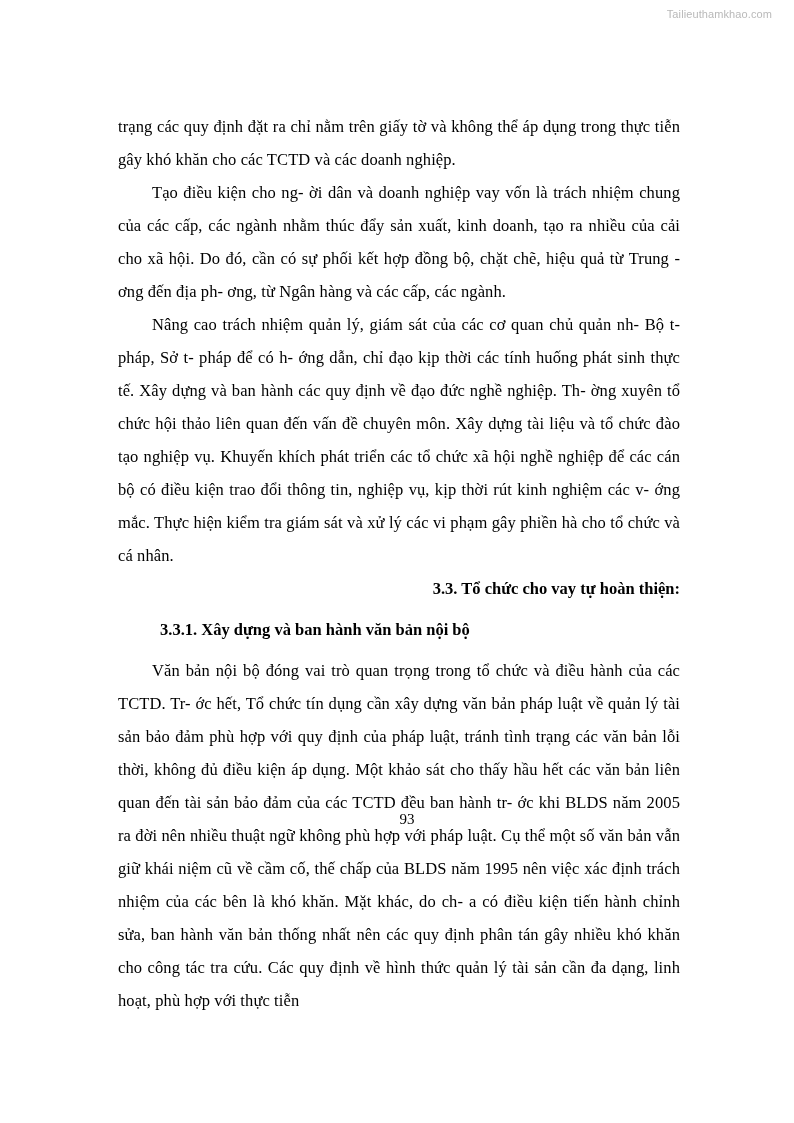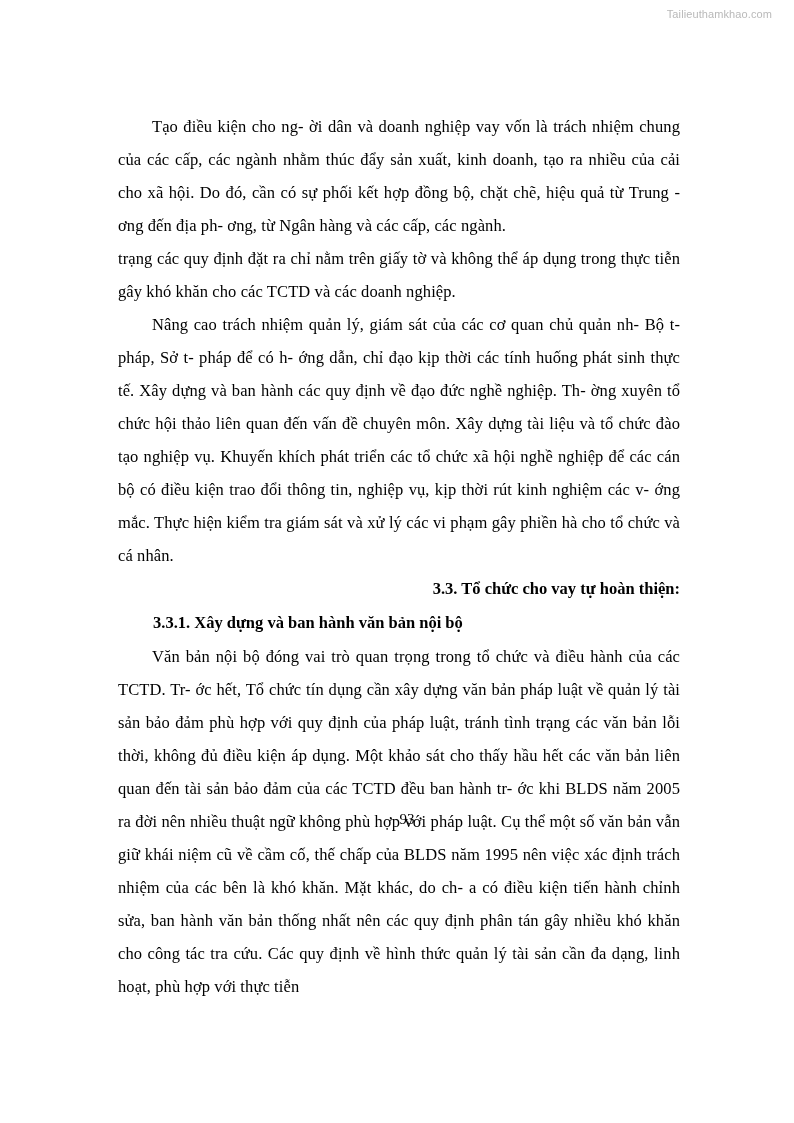--- a/index.html
+++ b/index.html
@@ -49,21 +49,21 @@
     text-indent: 34px;
   }
   h3.heading {
     margin: 0;
     font-size: 16.5px;
     line-height: 33px;
     font-weight: bold;
     text-align: right;
   }
   h4.subheading {
-    margin: 1px;
+    margin: 8px;
     font-size: 16.5px;
     line-height: 33px;
     font-weight: bold;
     text-align: left;
     text-indent: 34px;
   }
   .pagenum {
     position: absolute;
     bottom: 28px;
     left: 10px;
@@ -75,23 +75,23 @@
 </style>
 </head>
 <body>
 
 <div class="page">
 
   <div class="watermark">Tailieuthamkhao.com</div>
 
   <div class="content">
 
+    <p class="body-par">trạng các quy định đặt ra chỉ nằm trên giấy tờ và không thể áp dụng trong thực tiễn gây khó khăn cho các TCTD và các doanh nghiệp.</p>
+
     <p class="body-par indent">Tạo điều kiện cho ng- ời dân và doanh nghiệp vay vốn là trách nhiệm chung của các cấp, các ngành nhằm thúc đẩy sản xuất, kinh doanh, tạo ra nhiều của cải cho xã hội. Do đó, cần có sự phối kết hợp đồng bộ, chặt chẽ, hiệu quả từ Trung - ơng đến địa ph- ơng, từ Ngân hàng và các cấp, các ngành.</p>
-
-    <p class="body-par">trạng các quy định đặt ra chỉ nằm trên giấy tờ và không thể áp dụng trong thực tiễn gây khó khăn cho các TCTD và các doanh nghiệp.</p>
 
     <p class="body-par indent">Nâng cao trách nhiệm quản lý, giám sát của các cơ quan chủ quản nh- Bộ t- pháp, Sở t- pháp để có h- ớng dẫn, chỉ đạo kịp thời các tính huống phát sinh thực tế. Xây dựng và ban hành các quy định về đạo đức nghề nghiệp. Th- ờng xuyên tổ chức hội thảo liên quan đến vấn đề chuyên môn.  Xây dựng tài liệu và tổ chức đào tạo nghiệp vụ. Khuyến khích phát triển các tổ chức xã hội nghề nghiệp để các cán bộ có điều kiện trao đổi thông tin, nghiệp vụ, kịp thời rút kinh nghiệm các v- ớng mắc. Thực hiện kiểm tra giám sát và xử lý các vi phạm gây phiền hà cho tổ chức và cá nhân.</p>
 
     <h3 class="heading">3.3.  Tổ chức cho vay tự hoàn thiện:</h3>
 
     <h4 class="subheading">3.3.1. Xây dựng và ban hành văn bản nội bộ</h4>
 
     <p class="body-par indent">Văn bản nội bộ đóng vai trò quan trọng trong tổ chức và điều hành của các TCTD. Tr- ớc hết, Tổ chức tín dụng cần xây dựng văn bản pháp luật về quản lý tài sản bảo đảm phù hợp với quy định của pháp luật, tránh tình trạng các văn bản lỗi thời, không đủ điều kiện áp dụng. Một khảo sát cho thấy hầu hết các văn bản liên quan đến tài sản bảo đảm của các TCTD đều ban hành tr- ớc khi BLDS năm 2005 ra đời nên nhiều thuật ngữ không phù hợp với pháp luật. Cụ thể một số văn bản vẫn giữ khái niệm cũ về cầm cố, thế chấp của BLDS năm 1995 nên việc xác định trách nhiệm của các bên là khó khăn. Mặt khác, do ch- a có điều kiện tiến hành chỉnh sửa, ban hành văn bản thống nhất nên các quy định phân tán gây nhiều khó khăn cho công tác tra cứu. Các quy định về hình thức quản lý tài sản cần đa dạng, linh hoạt, phù hợp với thực tiễn</p>
 
   </div>

